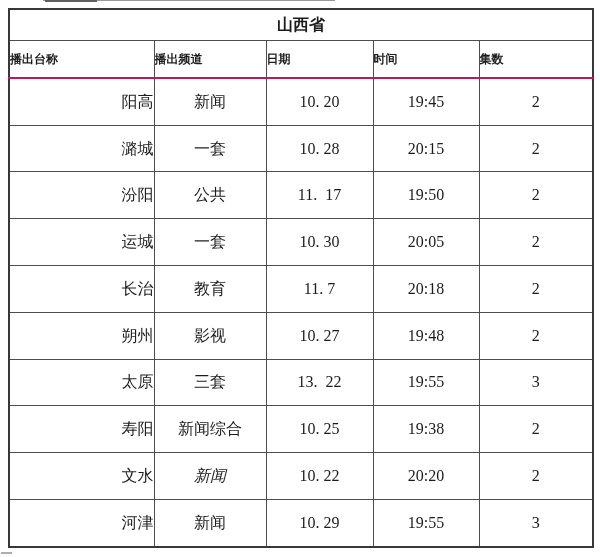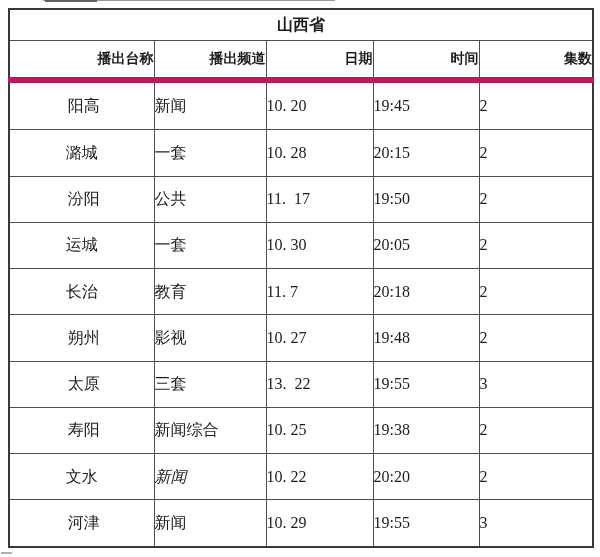--- a/index.html
+++ b/index.html
@@ -65,32 +65,32 @@
   }
   tr.title-row td {
     height: 20px;
     font-weight: bold;
     text-align: center;
     font-size: 16px;
   }
   tr.header-row td {
     height: 24px;
     font-weight: bold;
-    text-align: right;
-    border-bottom: 6px solid #be185d;
-    font-size: 14px;
+    text-align: left;
+    border-bottom: 2px solid #be185d;
+    font-size: 12px;
   }
   tr.data-row td { height: 31px; }
   td.c-station {
-    text-align: center;
+    text-align: right;
     padding-left: 15px;
     font-family: Liberation Serif, serif;
   }
   td.c-channel, td.c-date, td.c-time, td.c-episodes {
-    text-align: left;
+    text-align: center;
   }
   td.italic { font-style: italic; }
 </style>
 </head>
 <body>
 
 <div id="canvas">
   <div class="top-artifact"></div>
   <div class="top-artifact-dark"></div>
 

